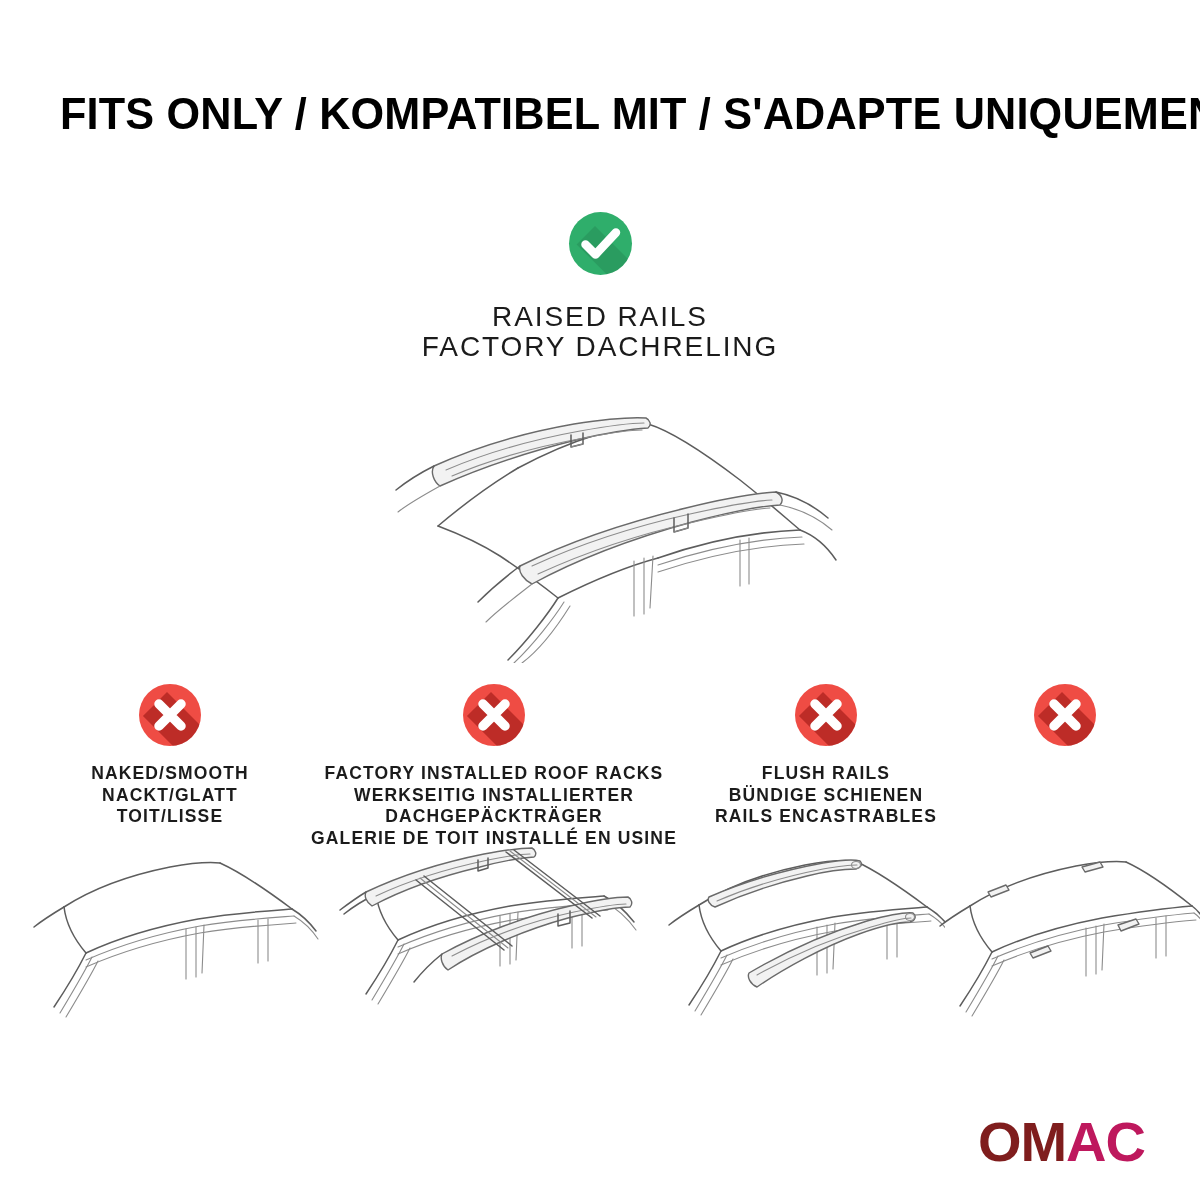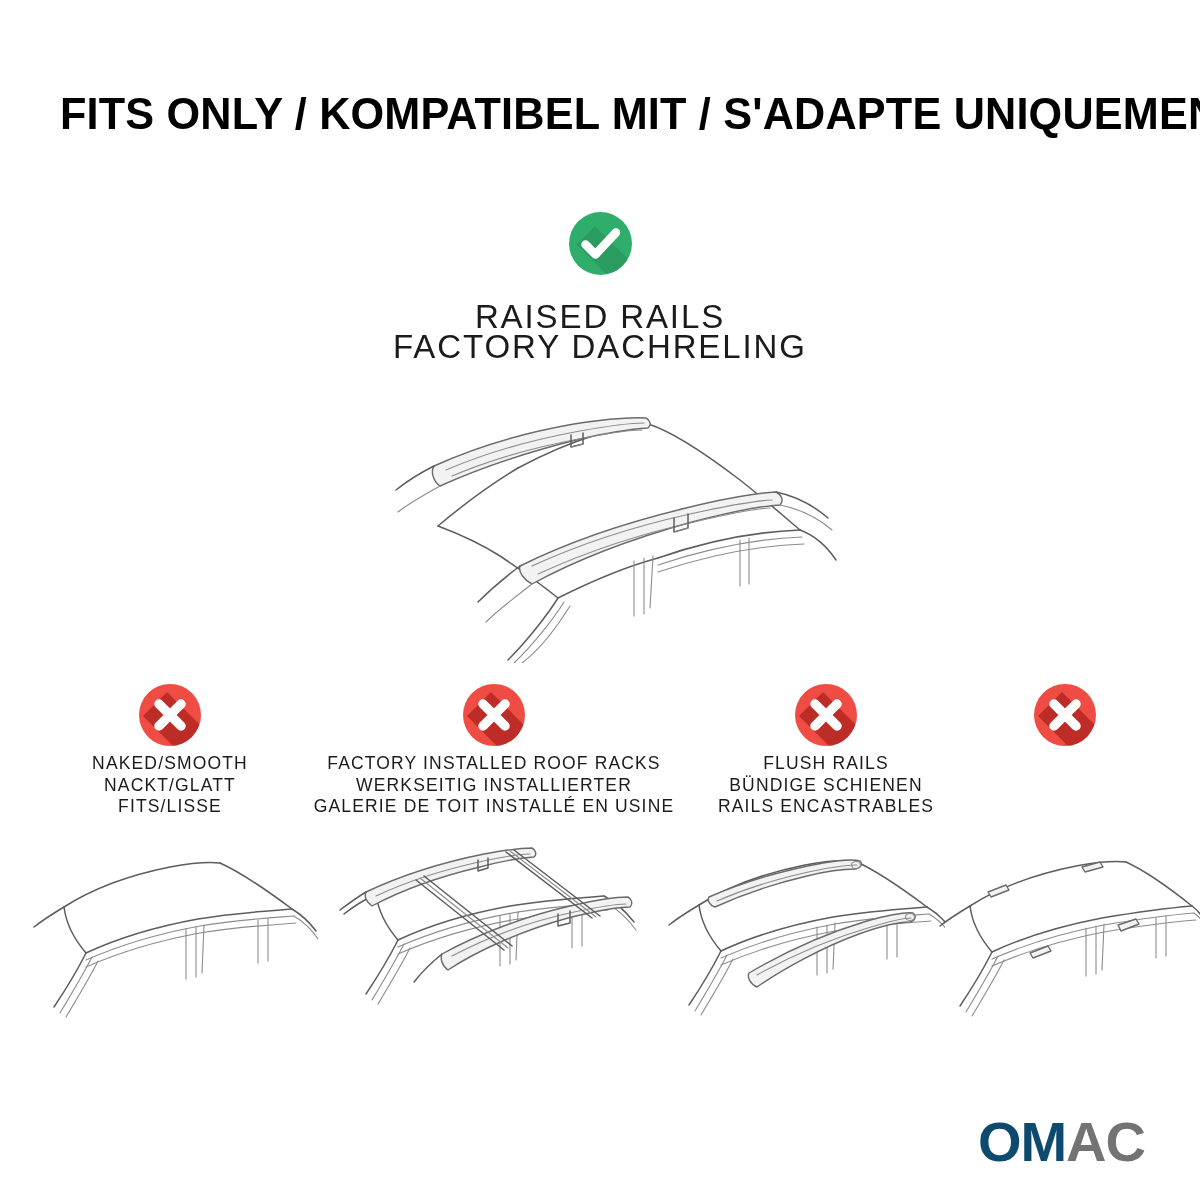--- a/index.html
+++ b/index.html
@@ -64,21 +64,21 @@
     inset: 0;
   }
 
   
   #ok-label {
     position: absolute;
     left: 300px;
     top: 302px;
     width: 600px;
     text-align: center;
-    font-size: 33px;
+    font-size: 28px;
     line-height: 30px;
     letter-spacing: 1.9px;
     color: #1b1b1b;
     font-weight: 400;
   }
 
   
   #hero-car {
     position: absolute;
     left: 368px;
@@ -113,27 +113,27 @@
     height: 34px;
     background: rgba(120, 0, 0, 0.42);
     transform: rotate(45deg);
     transform-origin: left top;
   }
   .x-badge svg {
     position: absolute;
     inset: 0;
   }
   .col-label {
-    margin-top: 7px;
+    margin-top: 17px;
     text-align: center;
     font-size: 17.5px;
     line-height: 21.5px;
     letter-spacing: 1.15px;
     color: #1b1b1b;
-    font-weight: 400;
+    font-weight: 700;
     white-space: nowrap;
   }
 
   #col-1 { left: 45px;  width: 250px; }
   #col-2 { left: 300px; width: 388px; }
   #col-3 { left: 700px; width: 252px; }
   #col-4 { left: 985px; width: 160px; }
 
   #car-1 { position:absolute; left: 20px;  top: 845px; width: 300px; height: 200px; }
   #car-2 { position:absolute; left: 320px; top: 838px; width: 330px; height: 210px; }
@@ -144,22 +144,22 @@
   #omac-logo {
     position: absolute;
     right: 55px;
     bottom: 30px;
     font-family: "Liberation Sans", sans-serif;
     font-weight: bold;
     font-size: 56px;
     letter-spacing: -1px;
     line-height: 1;
   }
-  #omac-logo .part-dark { color: #0c4a6e; }
-  #omac-logo .part-red  { color: #737373; }
+  #omac-logo .part-dark { color: #7f1d1d; }
+  #omac-logo .part-red  { color: #be185d; }
 
   .sketch { stroke: #5d5d5d; stroke-width: 1.5; fill: none;
             stroke-linecap: round; stroke-linejoin: round; }
   .sketch-thin { stroke: #8c8c8c; stroke-width: 1.1; fill: none;
             stroke-linecap: round; stroke-linejoin: round; }
   .sketch-fill { fill: #f2f2f2; stroke: #6a6a6a; stroke-width: 1.4;
             stroke-linejoin: round; }
 </style>
 </head>
 <body>
@@ -237,21 +237,21 @@
       <div class="circle">
         <div class="shadow"></div>
       </div>
       <svg viewBox="0 0 62 62">
         <path d="M20 20 L42 42 M42 20 L20 42" stroke="#ffffff" stroke-width="9.5" stroke-linecap="round" fill="none"></path>
       </svg>
     </div>
     <div class="col-label">
       <div>NAKED/SMOOTH</div>
       <div>NACKT/GLATT</div>
-      <div>FITS/LISSE</div>
+      <div>TOIT/LISSE</div>
     </div>
   </div>
 
   <svg id="car-1" viewBox="0 0 300 200">
     <path class="sketch" d="M44 62 C 72 44, 110 30, 150 22 C 172 18, 190 17, 200 18"></path>
     <path class="sketch" d="M200 18 C 222 28, 248 46, 272 64"></path>
     <path class="sketch" d="M44 62 C 34 68, 24 74, 14 82"></path>
     <path class="sketch" d="M44 62 C 46 78, 54 94, 66 108"></path>
     <path class="sketch" d="M66 108 C 96 94, 134 82, 178 74 C 214 68, 246 66, 272 64"></path>
     <path class="sketch" d="M66 108 C 58 124, 46 144, 34 162"></path>
@@ -273,20 +273,21 @@
       <div class="circle">
         <div class="shadow"></div>
       </div>
       <svg viewBox="0 0 62 62">
         <path d="M20 20 L42 42 M42 20 L20 42" stroke="#ffffff" stroke-width="9.5" stroke-linecap="round" fill="none"></path>
       </svg>
     </div>
     <div class="col-label">
       <div>FACTORY INSTALLED ROOF RACKS</div>
       <div>WERKSEITIG INSTALLIERTER</div>
+      <div>DACHGEPÄCKTRÄGER</div>
       <div>GALERIE DE TOIT INSTALLÉ EN USINE</div>
     </div>
   </div>
 
   <svg id="car-2" viewBox="0 0 330 210">
 
     <path class="sketch" d="M56 56 C 84 40, 120 28, 156 20 C 178 16, 196 14, 206 15"></path>
     <path class="sketch" d="M56 56 C 44 62, 34 68, 24 76"></path>
     <path class="sketch" d="M56 56 C 58 72, 66 88, 78 102"></path>
     <path class="sketch" d="M78 102 C 108 88, 146 76, 190 68 C 226 62, 258 60, 284 58"></path>

